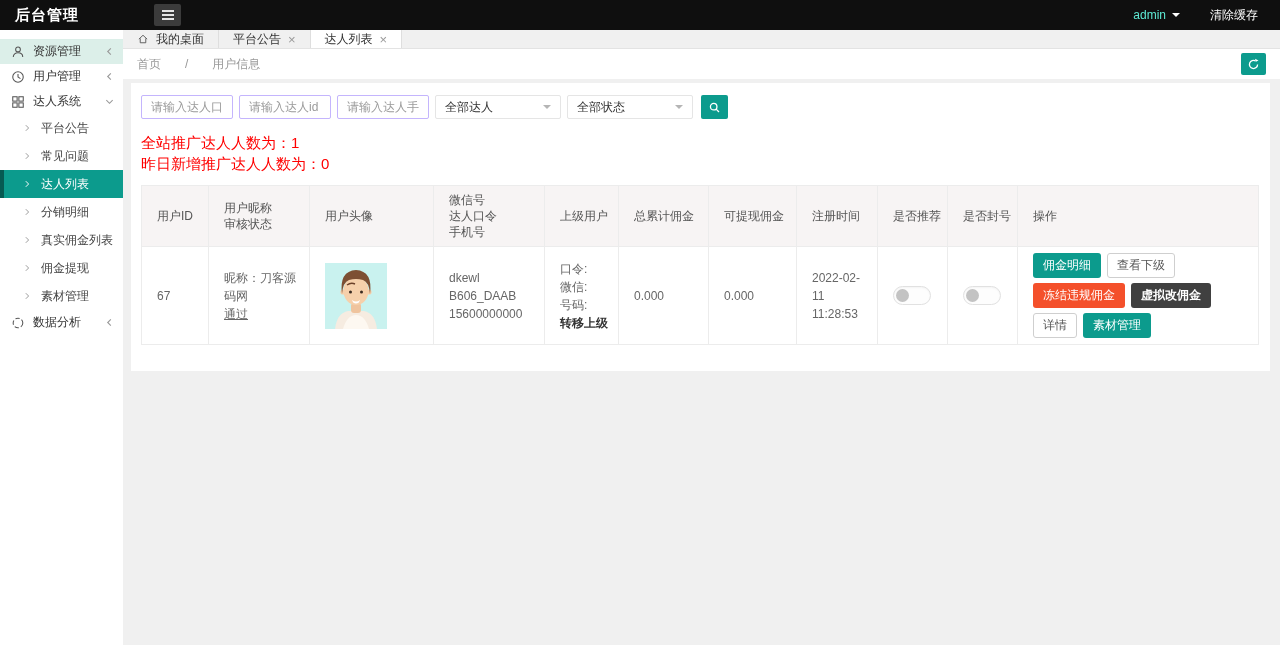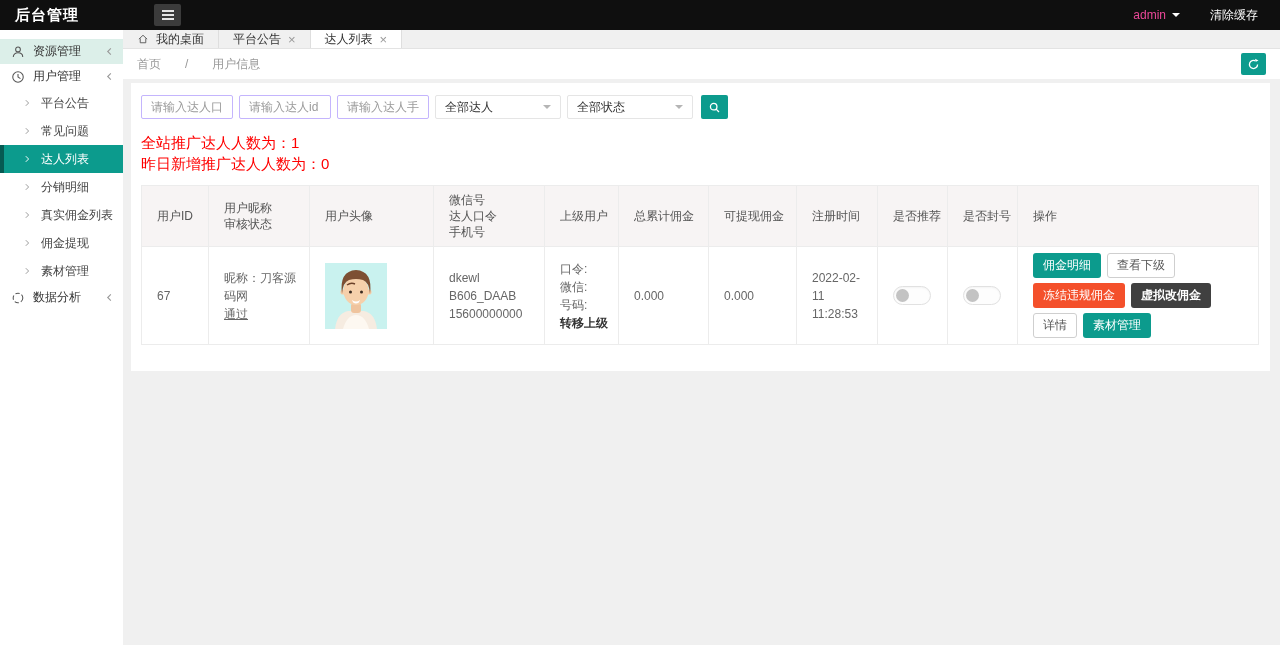--- a/index.html
+++ b/index.html
@@ -10,21 +10,21 @@
     background:#f0f0f0; font-size:12px; color:#333;
   }
   
   .topbar { height:30px; background:#0f0f0f; display:flex; align-items:center; }
   .logo { width:123px; padding-left:15px; color:#fff; font-size:15px; font-weight:600; letter-spacing:1px; }
   .fold-btn { width:27px; height:22px; background:#3b3b3b; border:none; border-radius:2px;
     margin-left:31px; display:flex; align-items:center; justify-content:center; cursor:pointer; padding:0; }
   .bars i { display:block; width:12px; height:2px; background:#e6e6e6; margin:2px 0; }
   .bars i + i { margin-top:2px; }
   .topspacer { flex:1; }
-  .adminbox { display:flex; align-items:center; gap:6px; color:#ec4899; margin-right:30px; cursor:pointer; }
+  .adminbox { display:flex; align-items:center; gap:6px; color:#5eead4; margin-right:30px; cursor:pointer; }
   .caret-dn { width:0; height:0; border:4px solid transparent; border-top-color:#fff; margin-top:4px; }
   .clearcache { color:#fff; margin-right:22px; cursor:pointer; }
   
   .shell { display:flex; height:615px; }
   aside { width:123px; background:#ffffff; padding-top:9px; flex:none; }
   .side-item { height:25px; display:flex; align-items:center; padding:0 9px 0 11px; cursor:pointer; color:#333; }
   .side-item.highlight { background:#dcefe9; }
   .sicon { width:14px; height:14px; margin-right:8px; display:flex; align-items:center; color:#555; flex:none; }
   .slabel { flex:1; }
   .schev { display:flex; color:#999; }
@@ -123,20 +123,36 @@
             <polyline points="8,4.5 8,8 10.8,9.8" fill="none" stroke="currentColor" stroke-width="1.2"></polyline>
           </svg>
       </span>
       <span class="slabel">用户管理</span>
       <span class="schev">
         <svg width="9" height="9" viewBox="0 0 10 10">
             <polyline points="6.5,1.5 3,5 6.5,8.5" fill="none" stroke="currentColor" stroke-width="1.2"></polyline>
           </svg>
       </span>
     </div>
+    <div class="side-item">
+      <span class="sicon">
+        <svg width="14" height="14" viewBox="0 0 16 16">
+            <rect x="2" y="2" width="5" height="5" fill="none" stroke="currentColor" stroke-width="1.2"></rect>
+            <rect x="9" y="2" width="5" height="5" fill="none" stroke="currentColor" stroke-width="1.2"></rect>
+            <rect x="2" y="9" width="5" height="5" fill="none" stroke="currentColor" stroke-width="1.2"></rect>
+            <rect x="9" y="9" width="5" height="5" fill="none" stroke="currentColor" stroke-width="1.2"></rect>
+          </svg>
+      </span>
+      <span class="slabel">达人系统</span>
+      <span class="schev">
+        <svg width="9" height="9" viewBox="0 0 10 10">
+            <polyline points="1.5,3.5 5,7 8.5,3.5" fill="none" stroke="currentColor" stroke-width="1.2"></polyline>
+          </svg>
+      </span>
+    </div>
 
     <div class="sub-item">
       <span class="arrow">
         <svg width="8" height="8" viewBox="0 0 10 10">
             <polyline points="3.5,1.5 7,5 3.5,8.5" fill="none" stroke="currentColor" stroke-width="1.2"></polyline>
           </svg>
       </span>
       <span>平台公告</span>
     </div>
     <div class="sub-item">

